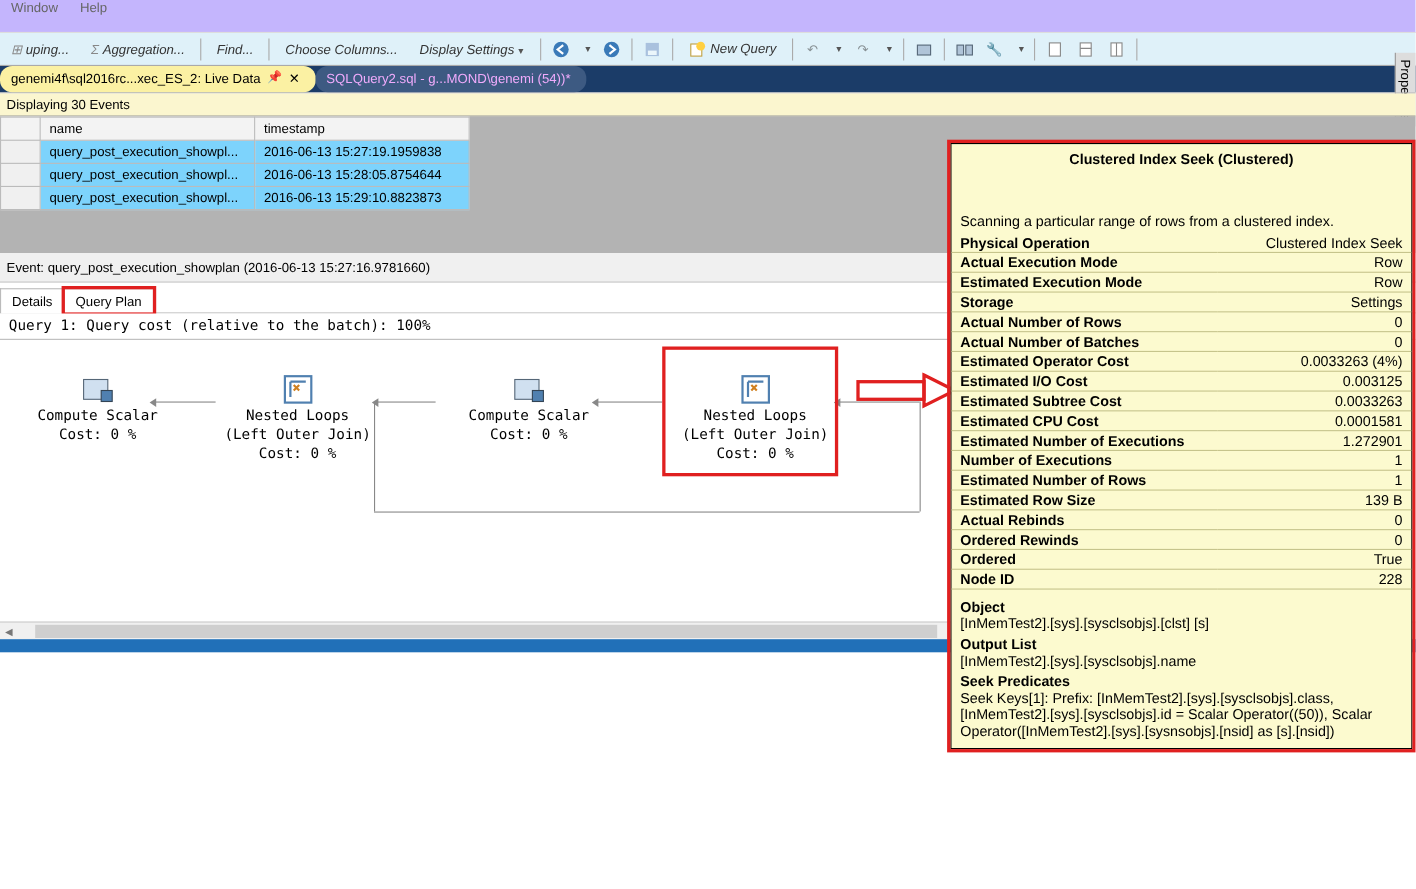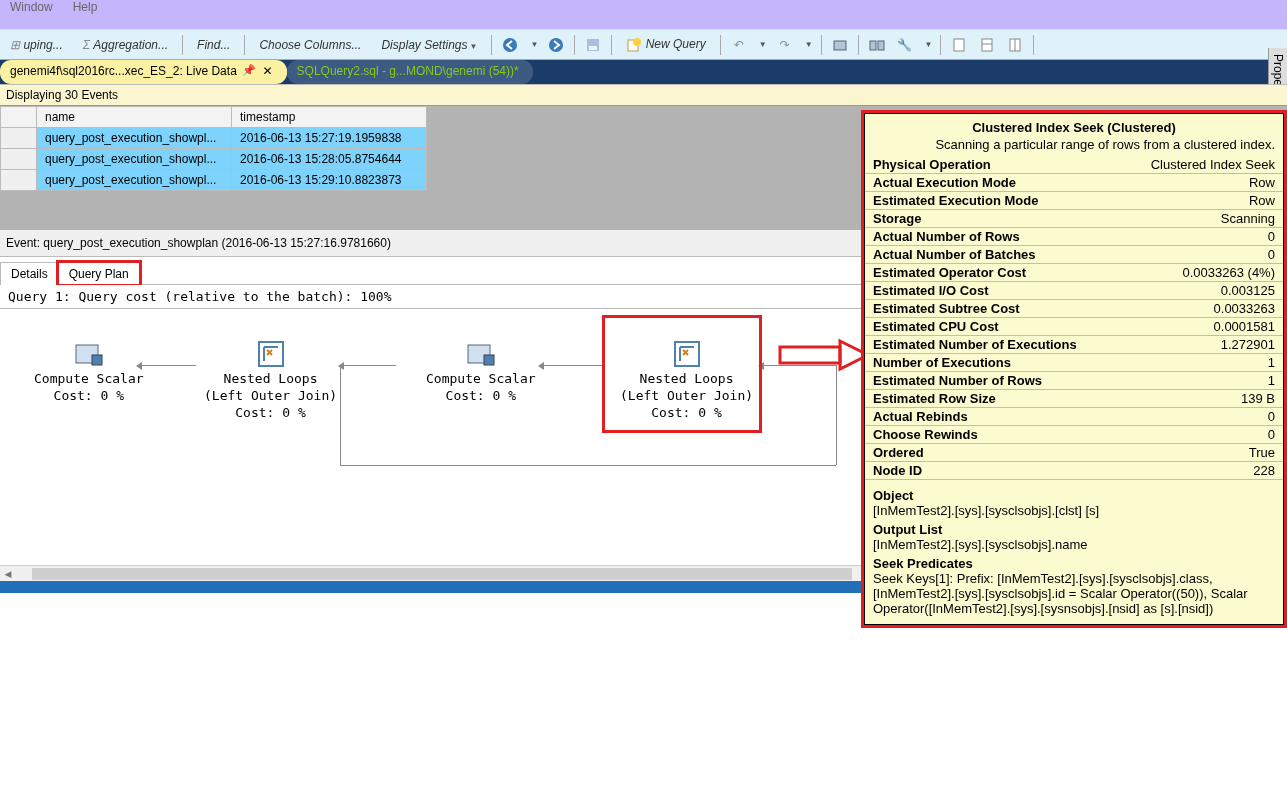--- a/index.html
+++ b/index.html
@@ -74,21 +74,21 @@
     cursor: pointer;
     height: 24px;
     border-radius: 11px;
   }
   .tab.active {
     background: #fbf1a3;
     color: #000;
   }
   .tab.inactive {
     background: #3d5a82;
-    color: #84cc16;
+    color: #f0abfc;
   }
   .tab .pin { color: #5a7dab; font-size: 11px;}
   .tab .close { font-size: 12px; }
   .properties-side {
     position: absolute;
     right: 0;
     top: 48px;
     writing-mode: vertical-rl;
     background: #ddd;
     padding: 6px 2px;
@@ -229,37 +229,38 @@
     font-size: 9px;
   }
   .blue-strip {
     height: 12px;
     background: #2170b8;
   }
 
   
   .tooltip-panel {
     position: absolute;
-    top: 113px;
+    top: 130px;
     left: 864px;
     width: 420px;
     background: #fcfacf;
     border: 1px solid #000;
     outline: 3px solid #e02020;
     font-size: 13px;
     padding: 4px 0 6px 0;
   }
   .tooltip-panel .tt-title {
     text-align: center;
     font-weight: bold;
     padding: 2px 8px;
   }
   .tooltip-panel .tt-desc {
-    text-align: right;
+    text-align: left;
     padding: 0 8px 4px 8px;
+    margin-top: 39px;
   }
   .tooltip-panel table.tt-props {
     width: 100%;
     border-collapse: collapse;
   }
   .tooltip-panel table.tt-props td {
     padding: 1px 8px;
     border-bottom: 1px solid #c6c48c;
     vertical-align: top;
   }
@@ -518,21 +519,21 @@
     <tr>
           <td class="key">Actual Execution Mode</td>
           <td class="val">Row</td>
         </tr>
     <tr>
           <td class="key">Estimated Execution Mode</td>
           <td class="val">Row</td>
         </tr>
     <tr>
           <td class="key">Storage</td>
-          <td class="val">Scanning</td>
+          <td class="val">Settings</td>
         </tr>
     <tr>
           <td class="key">Actual Number of Rows</td>
           <td class="val">0</td>
         </tr>
     <tr>
           <td class="key">Actual Number of Batches</td>
           <td class="val">0</td>
         </tr>
     <tr>
@@ -565,21 +566,21 @@
         </tr>
     <tr>
           <td class="key">Estimated Row Size</td>
           <td class="val">139 B</td>
         </tr>
     <tr>
           <td class="key">Actual Rebinds</td>
           <td class="val">0</td>
         </tr>
     <tr>
-          <td class="key">Choose Rewinds</td>
+          <td class="key">Ordered Rewinds</td>
           <td class="val">0</td>
         </tr>
     <tr>
           <td class="key">Ordered</td>
           <td class="val">True</td>
         </tr>
     <tr>
           <td class="key">Node ID</td>
           <td class="val">228</td>
         </tr>

